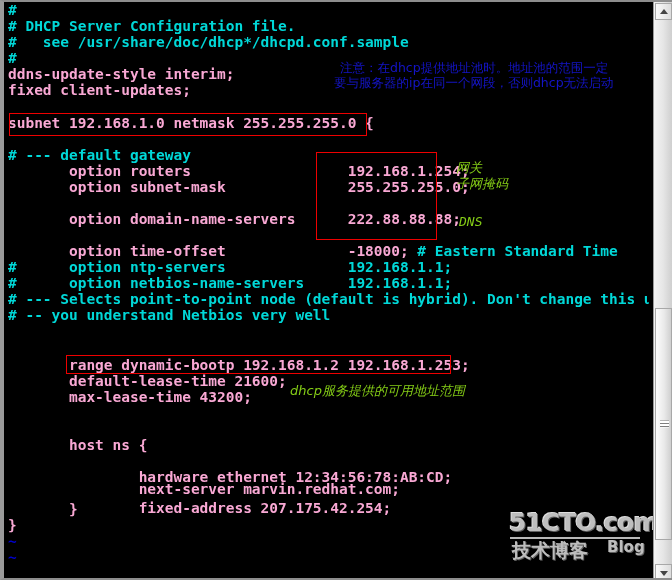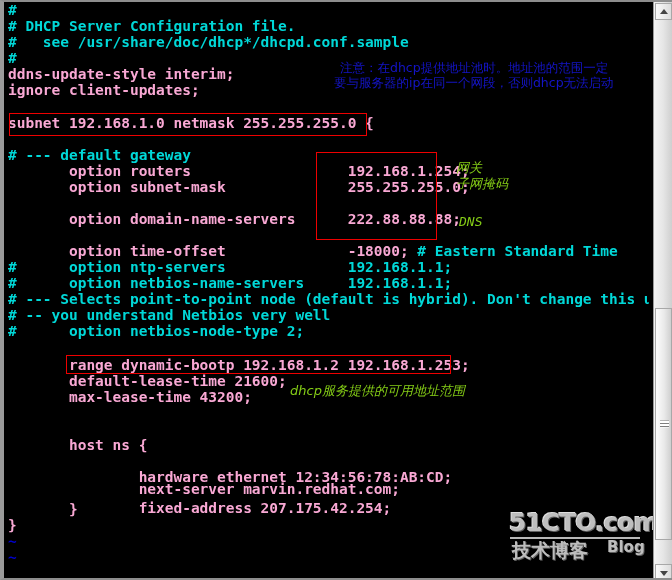--- a/index.html
+++ b/index.html
@@ -221,36 +221,35 @@
 <body>
 
 <div id="window">
 
   <div id="terminal">
       <div class="line" style="top: 0px;"><span class="seg cyan">#</span></div>
       <div class="line" style="top: 16px;"><span class="seg cyan"># DHCP Server Configuration file.</span></div>
       <div class="line" style="top: 32px;"><span class="seg cyan">#   see /usr/share/doc/dhcp*/dhcpd.conf.sample</span></div>
       <div class="line" style="top: 48px;"><span class="seg cyan">#</span></div>
       <div class="line" style="top: 64px;"><span class="seg green">ddns-update-style interim;</span></div>
-      <div class="line" style="top: 80px;"><span class="seg green">ignore client-updates;</span></div>
+      <div class="line" style="top: 80px;"><span class="seg green">fixed client-updates;</span></div>
       <div class="line" style="top: 96px;"><span class="seg green"></span></div>
       <div class="line" style="top: 113px;"><span class="seg green">subnet 192.168.1.0 netmask 255.255.255.0 {</span></div>
       <div class="line" style="top: 129px;"><span class="seg green"></span></div>
       <div class="line" style="top: 145px;"><span class="seg cyan"># --- default gateway</span></div>
       <div class="line" style="top: 161px;"><span class="seg green">       option routers                  192.168.1.254;</span></div>
       <div class="line" style="top: 177px;"><span class="seg green">       option subnet-mask              255.255.255.0;</span></div>
       <div class="line" style="top: 193px;"><span class="seg green"></span></div>
       <div class="line" style="top: 209px;"><span class="seg green">       option domain-name-servers      222.88.88.88;</span></div>
       <div class="line" style="top: 225px;"><span class="seg green"></span></div>
       <div class="line" style="top: 241px;"><span class="seg green">       option time-offset              -18000; </span><span class="seg cyan"># Eastern Standard Time</span></div>
       <div class="line" style="top: 257px;"><span class="seg cyan">#      option ntp-servers              192.168.1.1;</span></div>
       <div class="line" style="top: 273px;"><span class="seg cyan">#      option netbios-name-servers     192.168.1.1;</span></div>
       <div class="line" style="top: 289px;"><span class="seg cyan"># --- Selects point-to-point node (default is hybrid). Don't change this unless</span></div>
       <div class="line" style="top: 305px;"><span class="seg cyan"># -- you understand Netbios very well</span></div>
-      <div class="line" style="top: 321px;"><span class="seg cyan">#      option netbios-node-type 2;</span></div>
       <div class="line" style="top: 337px;"><span class="seg green"></span></div>
       <div class="line" style="top: 355px;"><span class="seg green">       range dynamic-bootp 192.168.1.2 192.168.1.253;</span></div>
       <div class="line" style="top: 371px;"><span class="seg green">       default-lease-time 21600;</span></div>
       <div class="line" style="top: 387px;"><span class="seg green">       max-lease-time 43200;</span></div>
       <div class="line" style="top: 403px;"><span class="seg green"></span></div>
       <div class="line" style="top: 435px;"><span class="seg green">       host ns {</span></div>
       <div class="line" style="top: 451px; margin-top: 28px;"><span class="seg green">               next-server marvin.redhat.com;</span></div>
       <div class="line" style="top: 467px;"><span class="seg green">               hardware ethernet 12:34:56:78:AB:CD;</span></div>
       <div class="line" style="top: 498px;"><span class="seg green">               fixed-address 207.175.42.254;</span></div>
       <div class="line" style="top: 499px;"><span class="seg green">       }</span></div>

